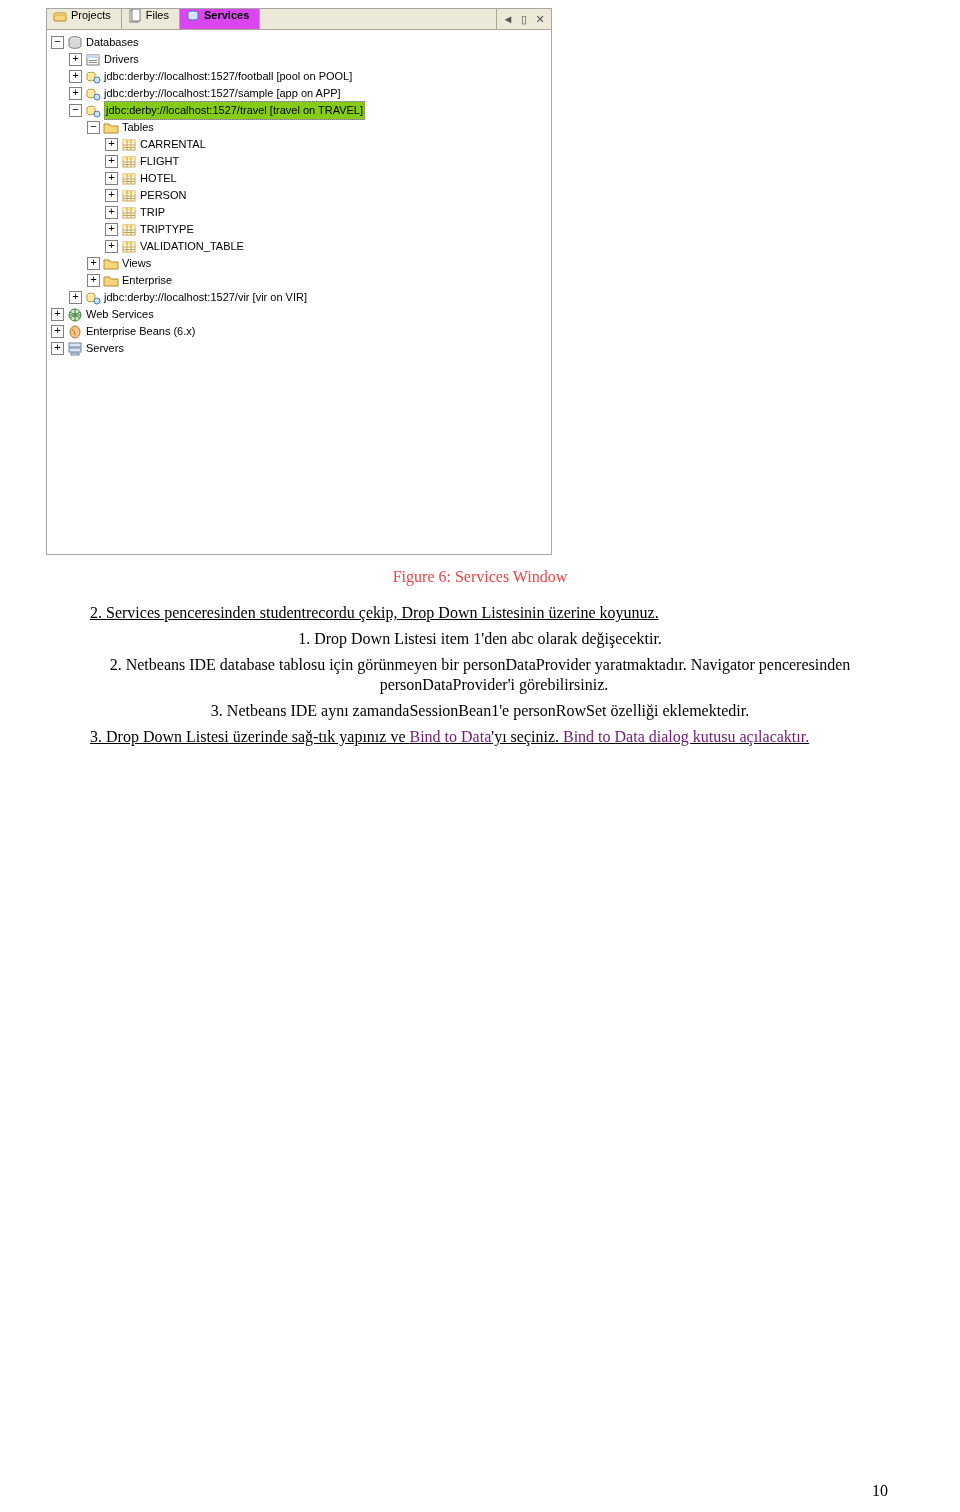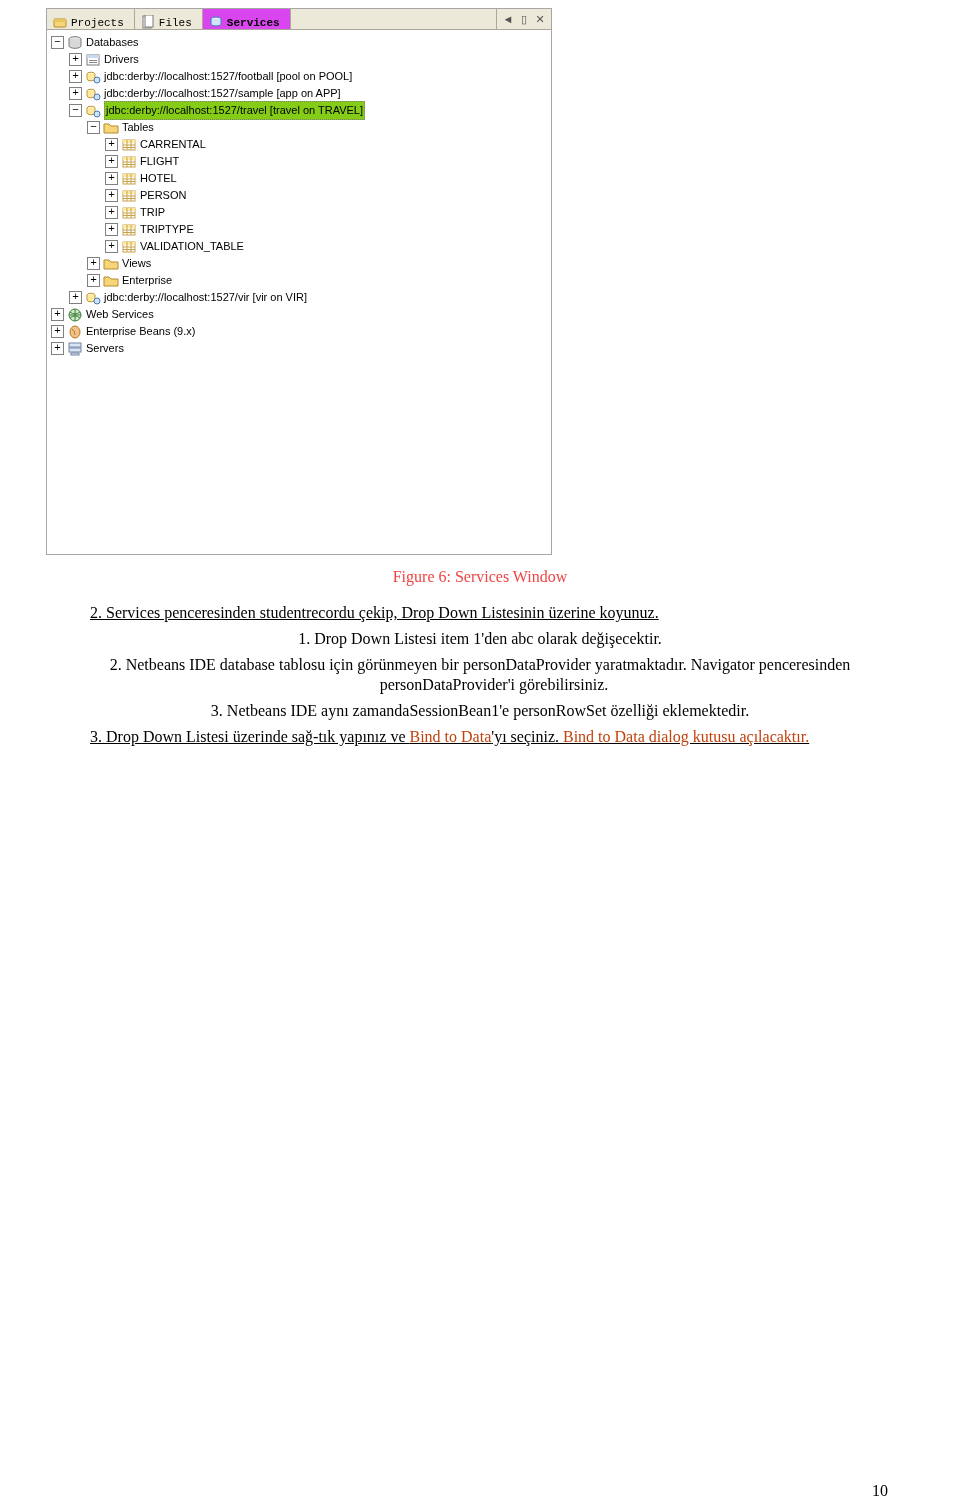--- a/index.html
+++ b/index.html
@@ -21,26 +21,25 @@
   }
   .tabs {
     display: flex;
     align-items: stretch;
     height: 20px;
     background: #ece9d8;
     border-bottom: 1px solid #aca899;
   }
   .tab {
     display: flex;
-    align-items: flex-end;
+    align-items: flex-start;
     padding: 0 10px 0 6px;
     border-right: 1px solid #aca899;
     color: #000;
     gap: 4px;
-    font-family: Liberation Mono, monospace;
   }
   .tab.active {
     background: #d946ef;
     font-weight: bold;
   }
   .tab-icon {
     width: 14px; height: 14px; display:inline-block;
   }
   .tabs-right {
     margin-left: auto;
@@ -101,21 +100,21 @@
   }
   .fig-caption {
     text-align: center;
     color: #ef4444;
     font-size: 16px;
     margin: 6px 0 16px 0;
   }
   .doc p { margin: 0 0 6px 0; }
   .lvl1 { margin-left: 22px; padding-left: 28px; text-indent: -28px; text-decoration: underline; }
   .lvl2 { margin-left: 58px; padding-left: 28px; text-indent: -28px; text-align: center; }
-  .link { color: #c2410c; }
+  .link { color: #701a75; }
   .page-num {
     position: absolute;
     right: 72px;
     bottom: 20px;
     font-size: 16px;
   }
   .page-wrap { position: relative; width:960px; height:1512px; }
 </style>
 </head>
 <body>
@@ -389,21 +388,21 @@
 
     <div class="node">
       <span class="spacer w1"></span>
       <span class="twisty">+</span>
       <span class="icon ico-bean">
             <svg width="16" height="16">
               <ellipse cx="8" cy="8" rx="5" ry="6" fill="#f3c28a" stroke="#b5781f"></ellipse>
               <path d="M5 5 q3 2 3 6" stroke="#b5781f" fill="none"></path>
             </svg>
           </span>
-      <span class="label">Enterprise Beans (9.x)</span>
+      <span class="label">Enterprise Beans (6.x)</span>
     </div>
 
     <div class="node">
       <span class="spacer w1"></span>
       <span class="twisty">+</span>
       <span class="icon ico-servers">
             <svg width="16" height="16">
               <rect x="2" y="2" width="12" height="4" fill="#dce6f2" stroke="#6f86a6"></rect>
               <rect x="2" y="7" width="12" height="4" fill="#dce6f2" stroke="#6f86a6"></rect>
               <rect x="4" y="12" width="8" height="2" fill="#dce6f2" stroke="#6f86a6"></rect>

